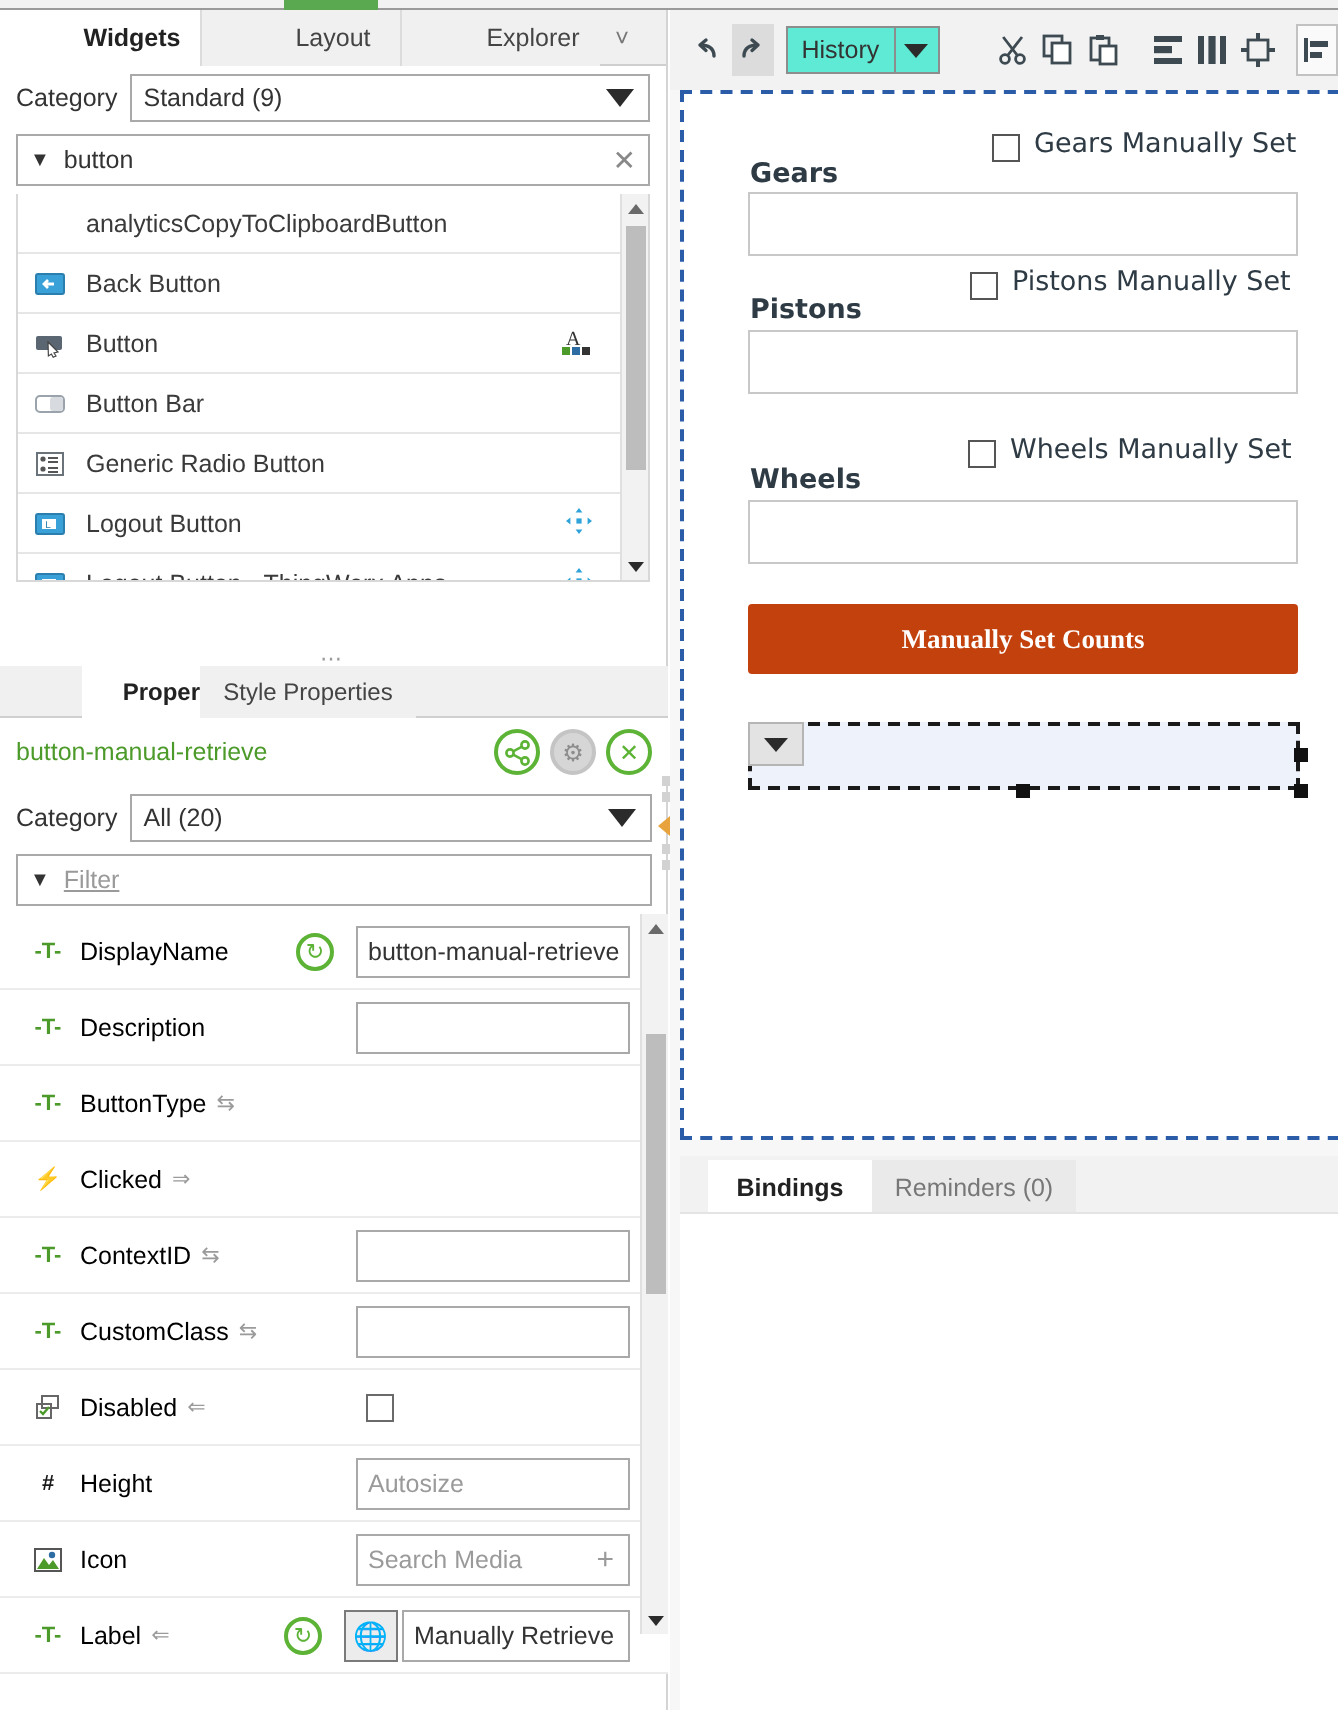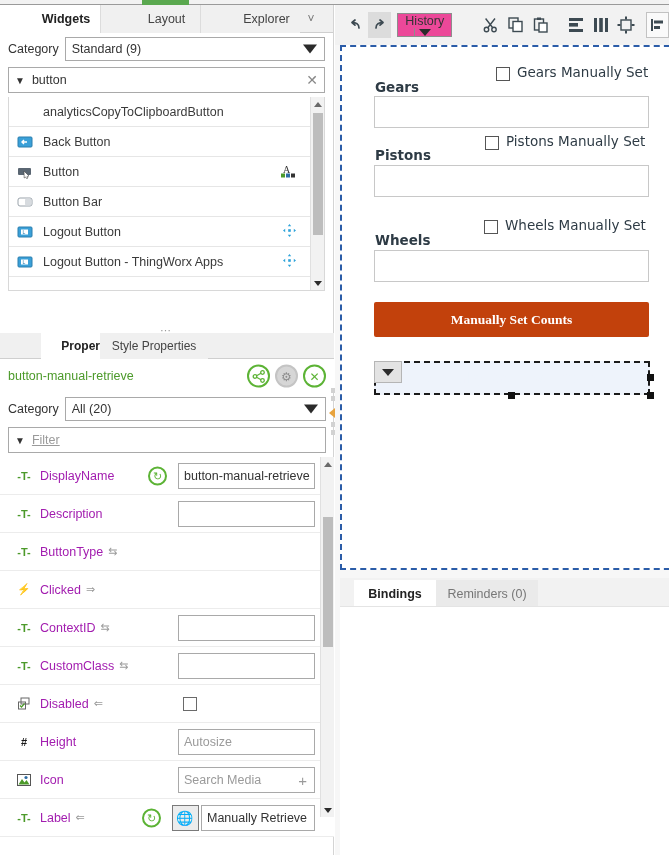--- a/index.html
+++ b/index.html
@@ -81,21 +81,21 @@
   .cbtn { width:23px; height:23px; border-radius:50%; display:flex; align-items:center;
           justify-content:center; border:2px solid #5cb335; color:#5cb335; background:#fff; font-size:12px; }
   .cbtn.gray { border-color:#c4c4c4; background:#d6d6d6; color:#8d8d8d; }
 
   
   .plist { position:relative; margin:0 0 0 0; background:#fff; overflow:hidden; }
   .prow { position:relative; height:38px; border-bottom:1px solid #ececec; display:flex;
           align-items:center; padding-left:14px; }
   .ptype { width:20px; flex:none; display:flex; align-items:center; justify-content:center;
            font-size:11px; color:#4c9a2a; font-weight:bold; margin-right:6px; }
-  .plabel { font-size:12.5px; color:#a21caf; white-space:nowrap; }
+  .plabel { font-size:12.5px; color:#000000; white-space:nowrap; }
   .bindic { color:#9b9b9b; font-size:11px; margin-left:5px; }
   .pfield { position:absolute; left:178px; width:137px; height:26px; border:1px solid #a9a9a9;
             background:#fff; display:flex; align-items:center; padding:0 5px; font-size:12.5px; color:#333;
             white-space:nowrap; overflow:hidden; }
   .pfield.placeholder { color:#9a9a9a; }
   .pfield.sel { width:101px; }
   .pfield .caret { position:absolute; right:7px; top:50%; transform:translateY(-50%);
                    width:0;height:0;border-left:7px solid transparent;border-right:7px solid transparent;
                    border-top:9px solid #2b2b2b; }
   .pfield .plus { position:absolute; right:7px; top:50%; transform:translateY(-50%); color:#9a9a9a; font-size:15px; }
@@ -105,22 +105,22 @@
   .chk { width:14px; height:14px; border:1px solid #6a6a6a; background:#fff; }
 
   
   .right { position:absolute; left:335px; top:5px; width:334px; height:850px; background:#f7f7f7; }
 
   .toolbar { position:relative; height:40px; background:#f2f2f2; display:flex; align-items:center;
              padding-left:8px; gap:2px; }
   .tbtn { width:26px; height:26px; display:flex; align-items:center; justify-content:center;
           color:#3d4a52; font-size:15px; }
   .tbtn.pressed { background:#dcdcdc; }
-  .histbox { height:24px; border:1px solid #8d8d8d; background:#ec4899; display:flex; align-items:center;
-             margin:0 16px 0 4px;flex-direction:column; }
+  .histbox { height:24px; border:1px solid #8d8d8d; background:#5eead4; display:flex; align-items:center;
+             margin:0 16px 0 4px; }
   .histbox .lab { padding:0 7px; font-size:12.5px; color:#333; }
   .histbox .dd { width:22px; height:22px; border-left:1px solid #8d8d8d; display:flex;
                  align-items:center; justify-content:center; }
   .dcaret { width:0;height:0;border-left:6px solid transparent;border-right:6px solid transparent;border-top:7px solid #2b2b2b; }
   .tsep { width:8px; }
 
   .canvas { position:absolute; left:5px; top:40px; width:340px; height:525px;
             background:#fff; border:2px dashed #2b5ca8; }
   .fgroup { position:absolute; }
   .flabel { font-weight:bold; font-size:13.5px; color:#2e3b45; font-family:"DejaVu Sans", sans-serif; }
@@ -222,20 +222,31 @@
           <svg width="18" height="14" viewBox="0 0 18 14">
               <rect x="1" y="3" width="14" height="8" rx="2" fill="#fff" stroke="#9aa3ab"></rect>
               <rect x="8" y="3.5" width="6.5" height="7" rx="1.5" fill="#d7dbdf"></rect>
             </svg>
         </span>
         <span class="wlabel">Button Bar</span>
       </div>
       <div class="witem">
         <span class="wicon">
           <svg width="18" height="14" viewBox="0 0 18 14">
+              <rect x="1.5" y="1.5" width="13" height="11" fill="#fff" stroke="#6b737a"></rect>
+              <circle cx="4.5" cy="4.5" r="1.3" fill="#555"></circle>
+              <circle cx="4.5" cy="9.5" r="1.3" fill="#555"></circle>
+              <path d="M7 4 H12 M7 6 H12 M7 9 H12 M7 11 H12" stroke="#555" stroke-width="0.9"></path>
+            </svg>
+        </span>
+        <span class="wlabel">Generic Radio Button</span>
+      </div>
+      <div class="witem">
+        <span class="wicon">
+          <svg width="18" height="14" viewBox="0 0 18 14">
               <rect x="1" y="2" width="14" height="10" rx="1" fill="#3aa0d8" stroke="#2b7fae"></rect>
               <rect x="4" y="4.5" width="7" height="5" fill="#fff"></rect>
               <text x="5.6" y="9" font-size="5" fill="#2b7fae" font-family="Liberation Sans, sans-serif">L</text>
             </svg>
         </span>
         <span class="wlabel">Logout Button</span>
         <span class="wtrail">
           <svg width="13" height="13" viewBox="0 0 13 13">
               <path d="M6.5 0 L8.2 2.2 H4.8 Z M6.5 13 L8.2 10.8 H4.8 Z M0 6.5 L2.2 4.8 V8.2 Z M13 6.5 L10.8 4.8 V8.2 Z" fill="#2ea3da"></path>
               <rect x="5.2" y="5.2" width="2.6" height="2.6" fill="#2ea3da"></rect>

